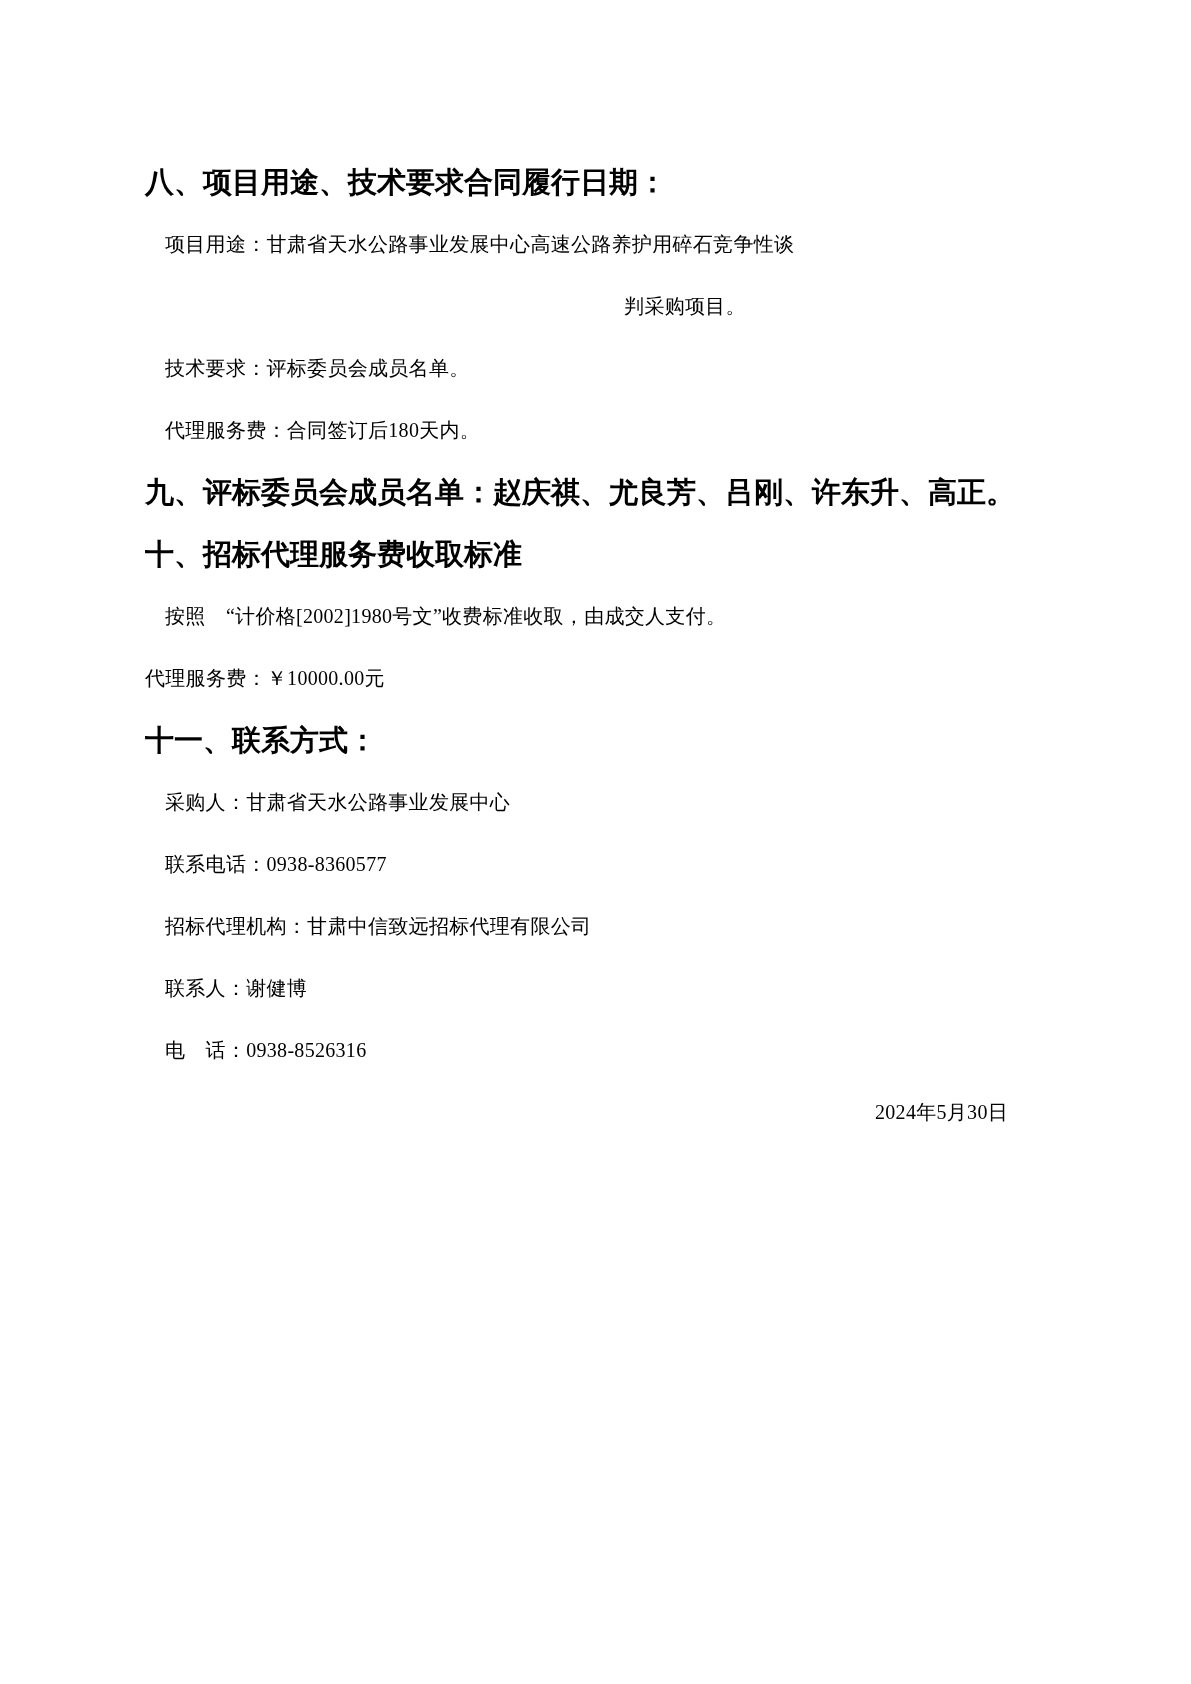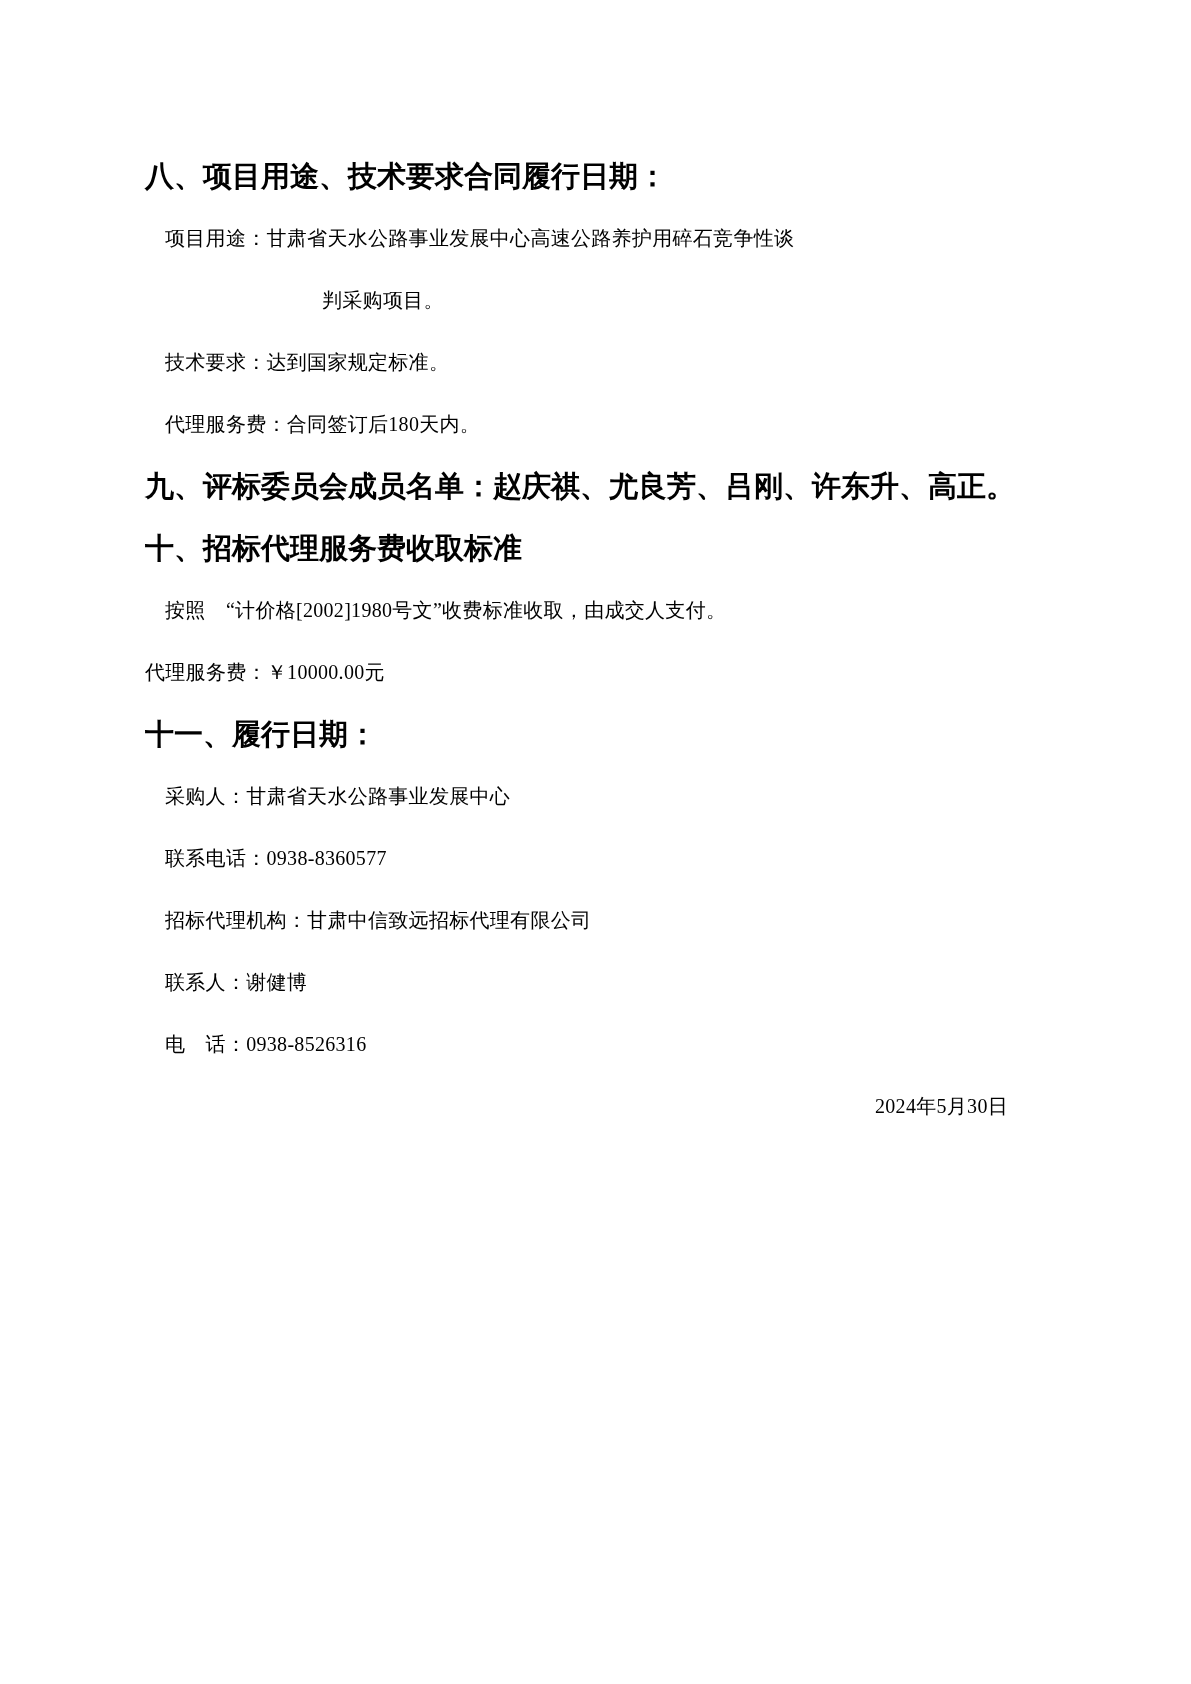--- a/index.html
+++ b/index.html
@@ -11,21 +11,21 @@
     position: relative;
     width: 1191px;
     height: 1684px;
     background: #ffffff;
     color: #000000;
     overflow: hidden;
     font-family: "Liberation Serif", "DejaVu Serif", serif;
   }
   .content {
     position: absolute;
-    top: 145px;
+    top: 151px;
     left: 145px;
     width: 903px;
   }
   .line {
     height: 62px;
     line-height: 62px;
     font-size: 20px;
     white-space: nowrap;
     letter-spacing: 0.3px;
   }
@@ -33,20 +33,21 @@
     font-weight: bold;
     font-size: 29px;
     font-family: "Liberation Sans", "DejaVu Sans", sans-serif;
     letter-spacing: 0px;
   }
   .indent {
     padding-left: 20px;
   }
   .hang {
     padding-left: 177px;
+    text-align: center;
   }
   .fee-underline {
     text-underline-offset: 6px;
   }
   .date-line {
     text-align: right;
     padding-right: 40px;
   }
 </style>
 </head>
@@ -54,35 +55,35 @@
 
 <div class="page">
   <div class="content">
 
     <div class="line heading">八、项目用途、技术要求合同履行日期：</div>
 
     <div class="line indent">项目用途：甘肃省天水公路事业发展中心高速公路养护用碎石竞争性谈</div>
 
     <div class="line hang">判采购项目。</div>
 
-    <div class="line indent">技术要求：达到国家规定标准。</div>
+    <div class="line indent">技术要求：评标委员会成员名单。</div>
 
     <div class="line indent">代理服务费：合同签订后180天内。</div>
 
     <div class="line heading">九、评标委员会成员名单：赵庆祺、尤良芳、吕刚、许东升、高正。</div>
 
     <div class="line heading">十、招标代理服务费收取标准</div>
 
     <div class="line indent">按照　“计价格[2002]1980号文”收费标准收取，由成交人支付。</div>
 
     <div class="line">
       <span>代理服务费：￥</span><span class="fee-underline">10000.00</span><span>元</span>
     </div>
 
-    <div class="line heading">十一、履行日期：</div>
+    <div class="line heading">十一、联系方式：</div>
 
     <div class="line indent">采购人：甘肃省天水公路事业发展中心</div>
 
 
 
     <div class="line indent">联系电话：0938-8360577</div>
 
     <div class="line indent">招标代理机构：甘肃中信致远招标代理有限公司</div>
 
     <div class="line indent">联系人：谢健博</div>

